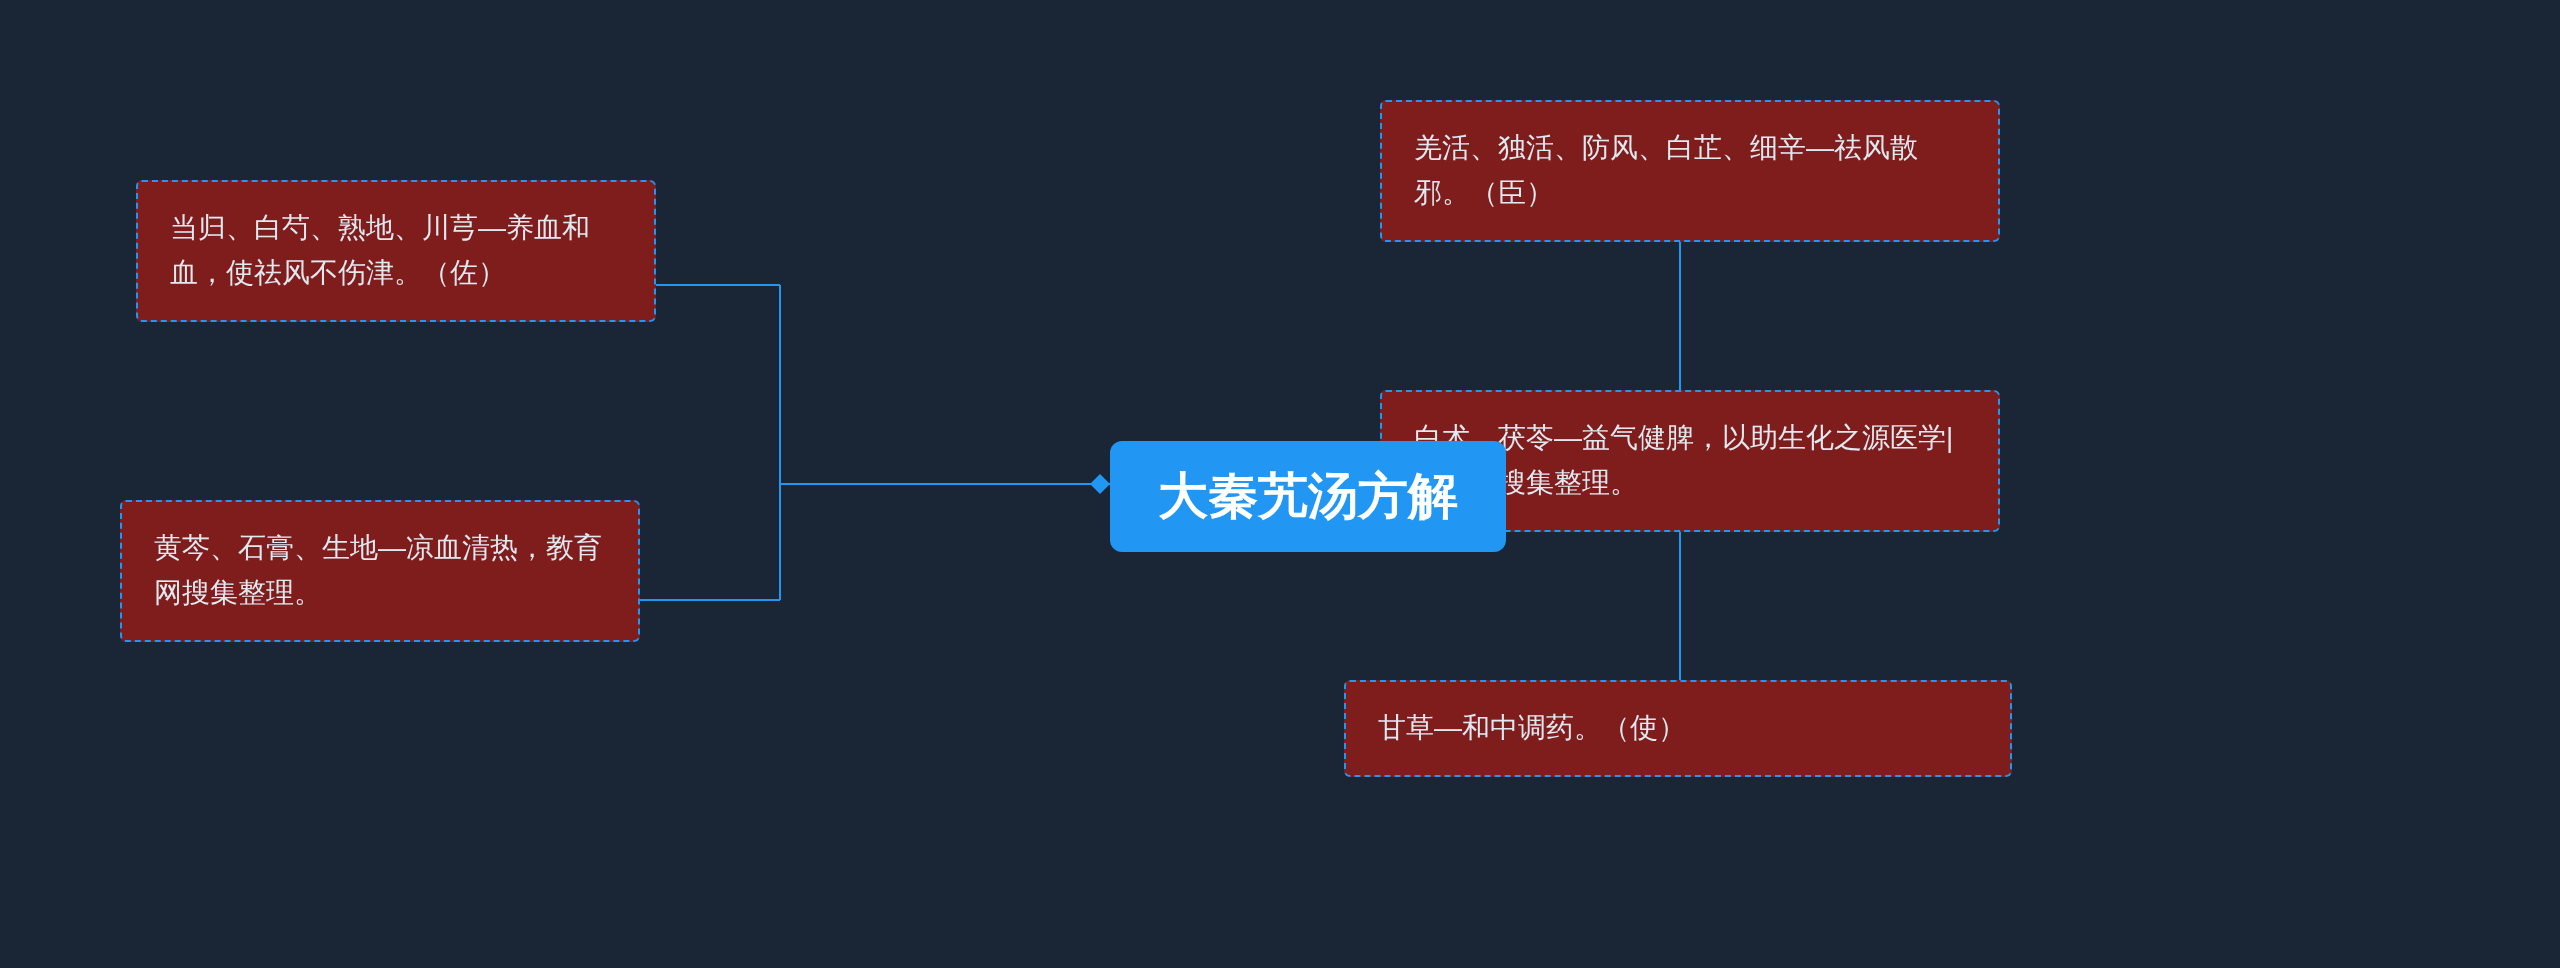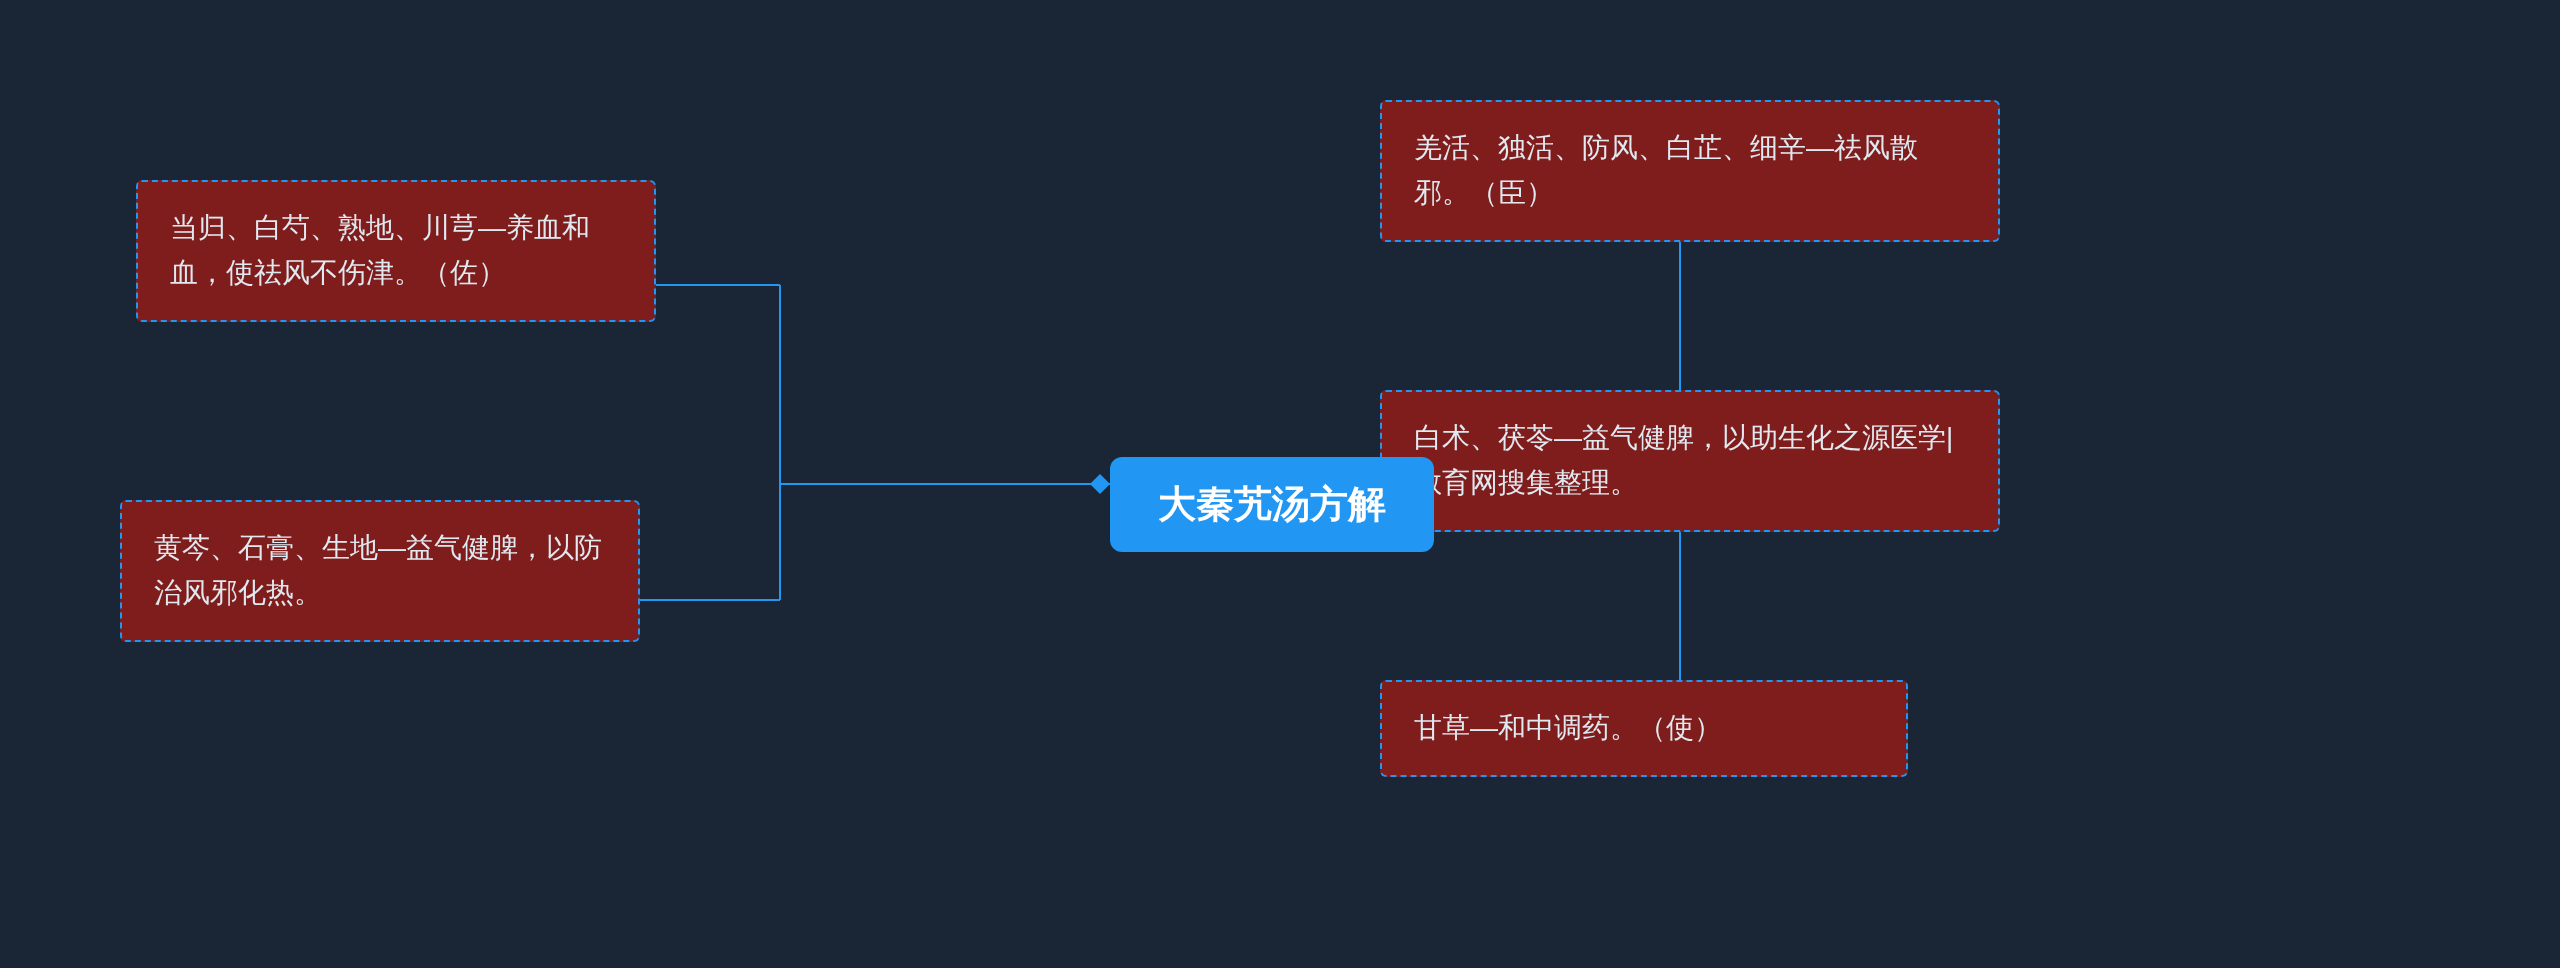--- a/index.html
+++ b/index.html
@@ -35,27 +35,26 @@
       pointer-events: none;
     }
 
     .center-node {
       position: absolute;
       left: 50%;
       top: 50%;
       transform: translate(-50%, -50%);
       background-color: #2196f3;
       color: #ffffff;
-      font-size: 38px;
+      font-size: 50px;
       font-weight: bold;
       padding: 22px 48px;
       border-radius: 12px;
       white-space: nowrap;
       z-index: 10;
-      margin-top: 16px;
     }
 
     .node-box {
       position: absolute;
       border: 2px dashed #2196f3;
       background-color: #7f1d1d;
       color: #e0e8f0;
       font-size: 28px;
       line-height: 1.6;
       padding: 24px 32px;
@@ -82,23 +81,23 @@
       width: 620px;
     }
 
     .node-right-mid {
       left: 1380px;
       top: 390px;
       width: 620px;
     }
 
     .node-right-bot {
-      left: 1380px;
+      left: 1344px;
       top: 680px;
-      width: 528px;
+      width: 668px;
     }
   </style>
 </head>
 <body>
 
 <div class="mind-map-container">
 
   <svg class="connectors">
 
     <line x1="1110" y1="484" x2="780" y2="484" stroke="#2196f3" stroke-width="2"></line>
@@ -121,21 +120,21 @@
 
     <polygon points="1110,484 1100,474 1090,484 1100,494" fill="#2196f3"></polygon>
 
     <polygon points="1450,484 1460,474 1470,484 1460,494" fill="#2196f3"></polygon>
   </svg>
 
   <div class="center-node" style="left: 1110px; top: 441px; transform: none;">大秦艽汤方解</div>
 
   <div class="node-box node-left-top">当归、白芍、熟地、川芎—养血和血，使祛风不伤津。（佐）</div>
 
-  <div class="node-box node-left-bottom">黄芩、石膏、生地—益气健脾，以防治风邪化热。</div>
+  <div class="node-box node-left-bottom">黄芩、石膏、生地—凉血清热，教育网搜集整理。</div>
 
   <div class="node-box node-right-top">羌活、独活、防风、白芷、细辛—祛风散邪。（臣）</div>
 
   <div class="node-box node-right-mid">白术、茯苓—益气健脾，以助生化之源医学|教育网搜集整理。</div>
 
   <div class="node-box node-right-bot">甘草—和中调药。（使）</div>
 
 </div>
 
 </body></html>

